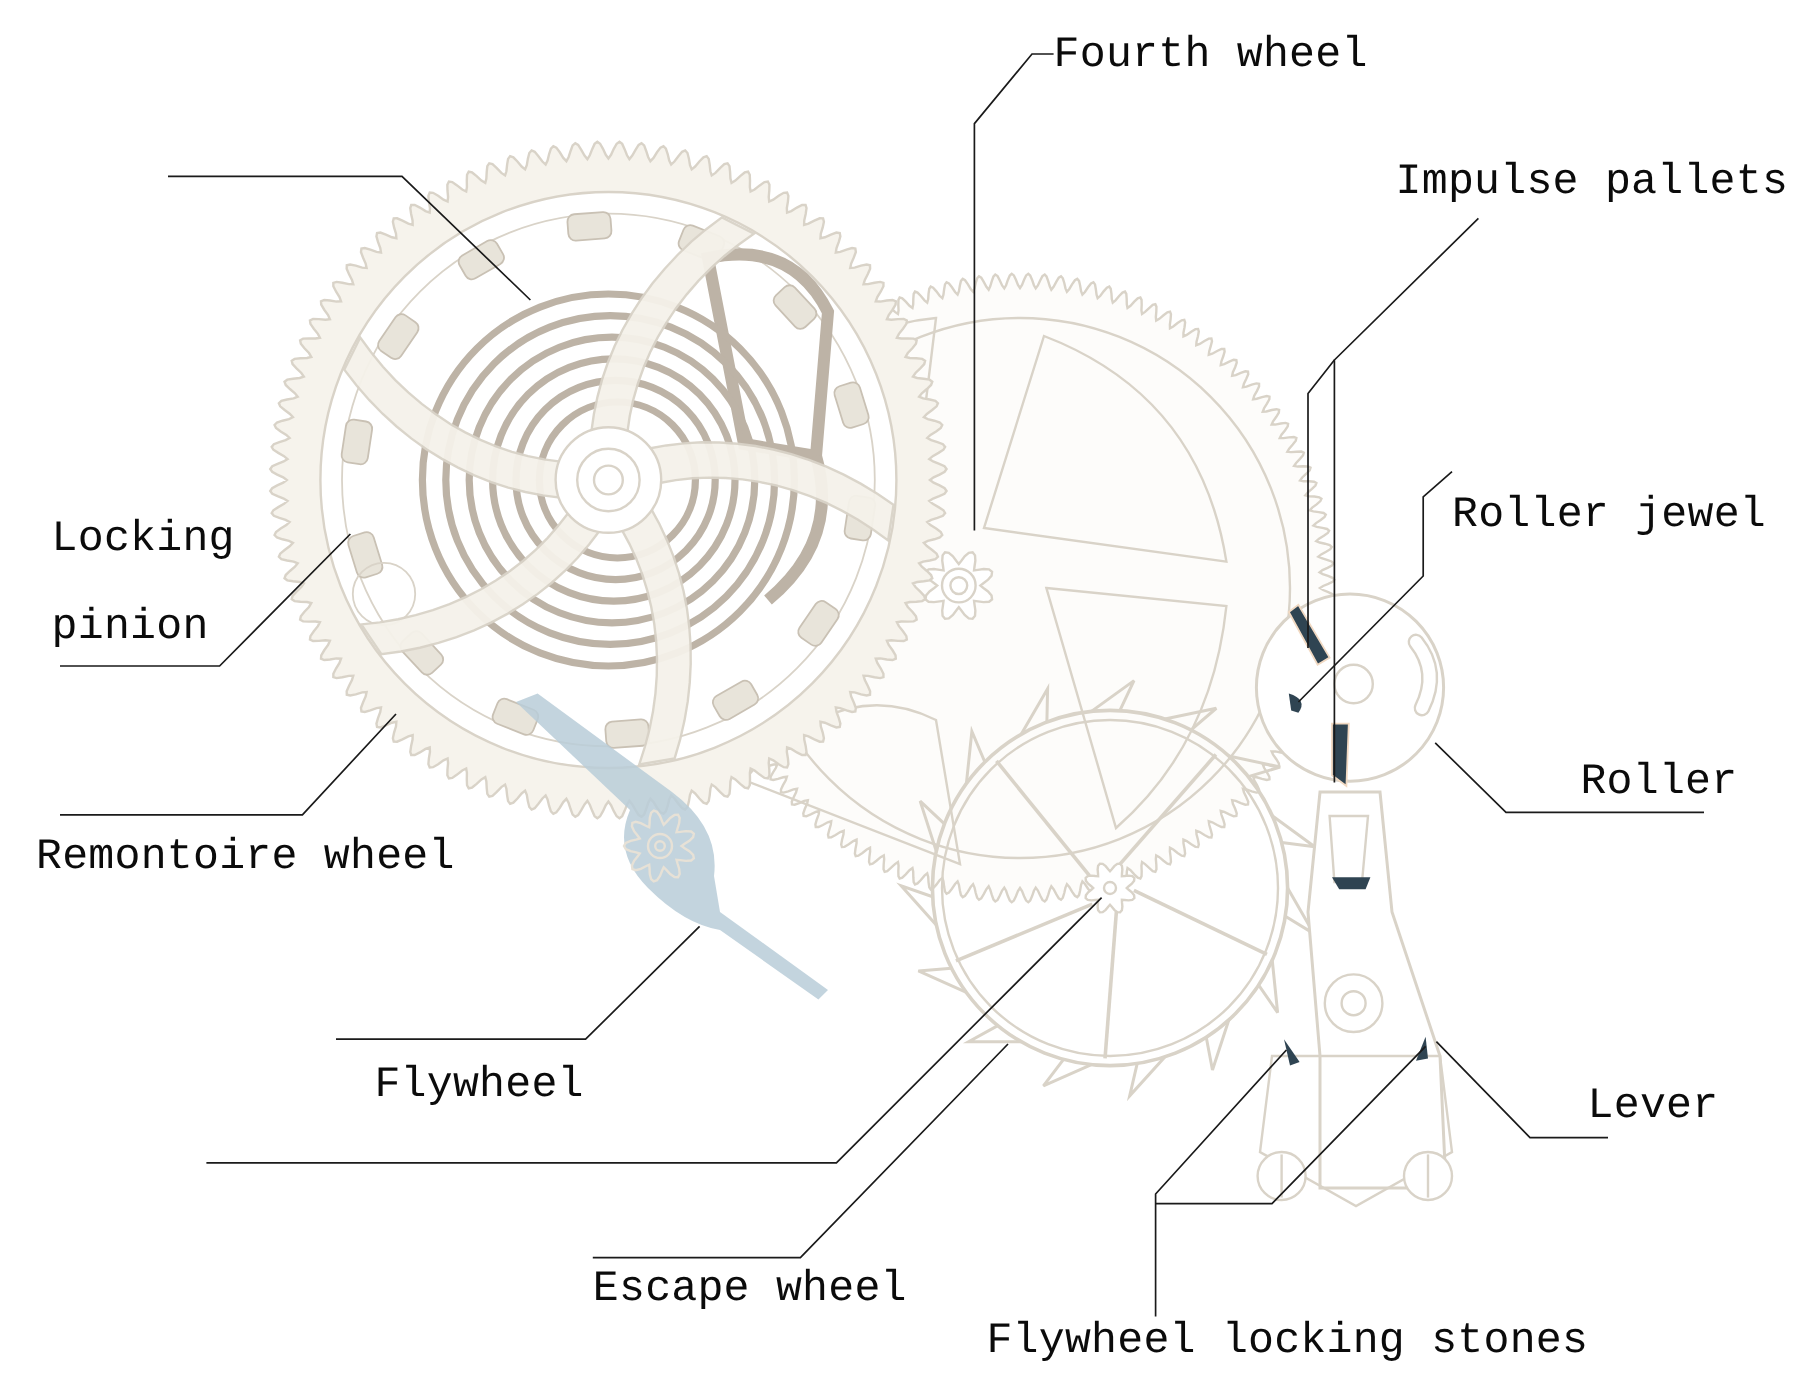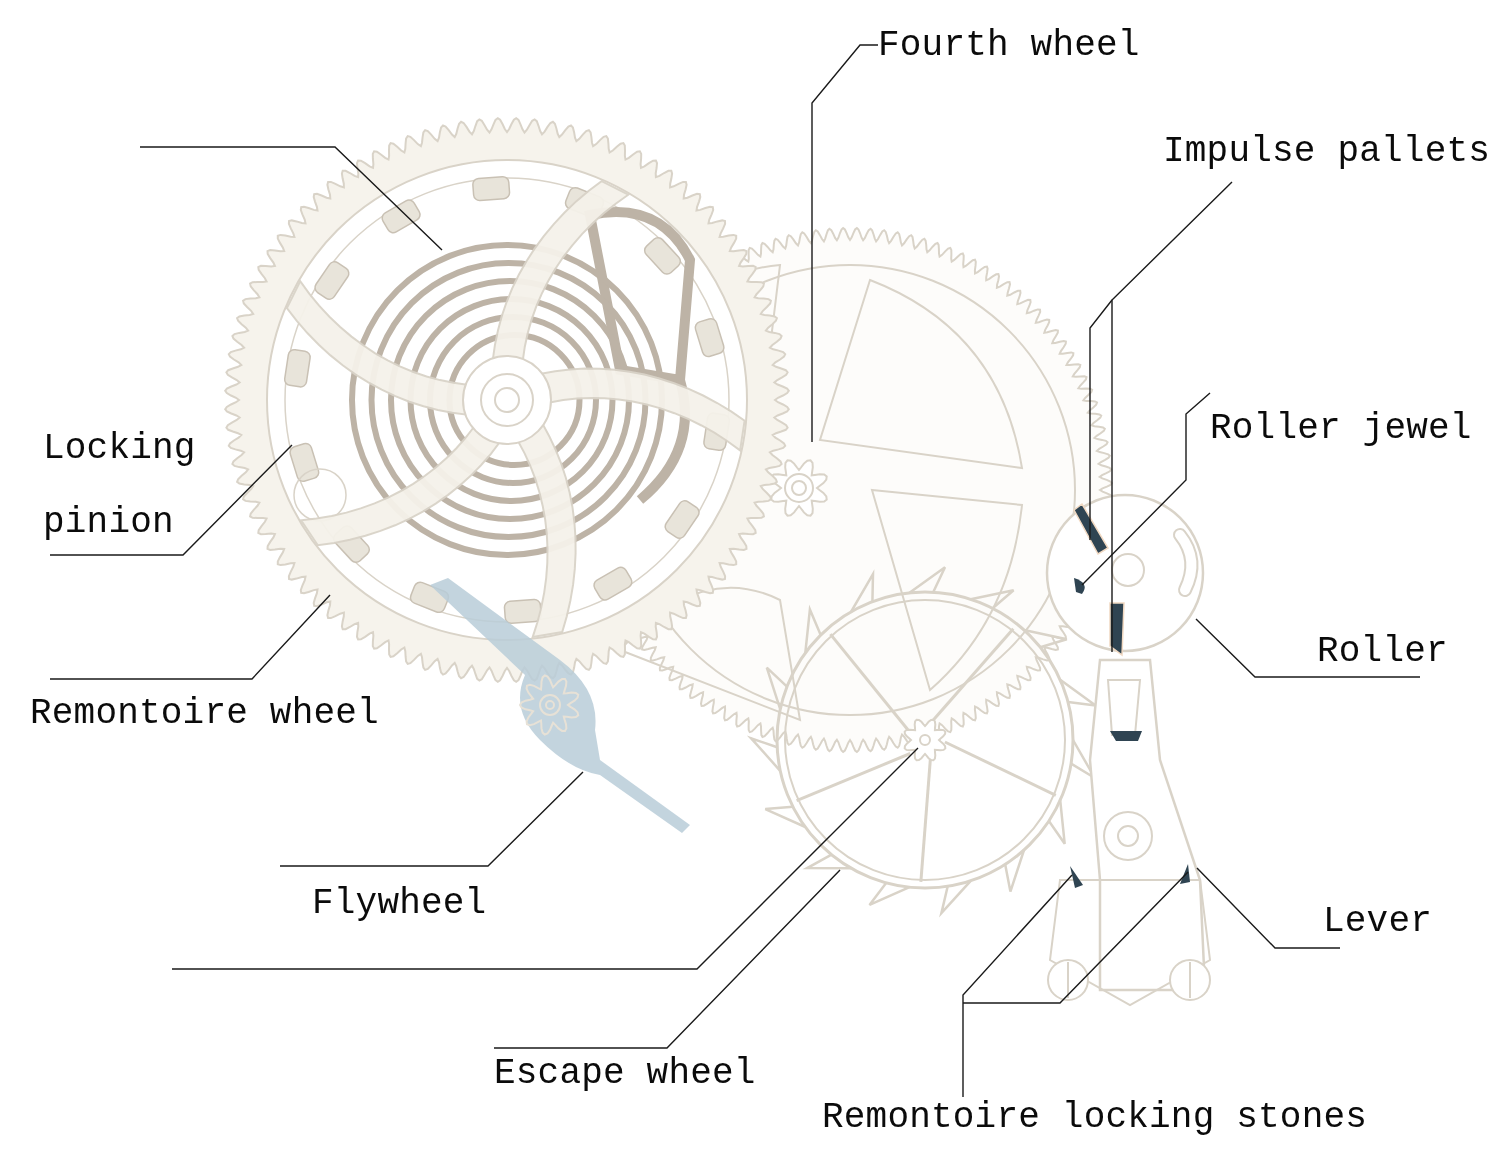--- a/index.html
+++ b/index.html
@@ -147,14 +147,14 @@
   <div class="label" style="left:878px; top:25px;">Fourth wheel</div>
   <div class="label" style="left:1147px; top:131px;margin-left:16px;">Impulse pallets</div>
   <div class="label" style="left:1210px; top:360px;margin-top:48px;">Roller jewel</div>
   <div class="label" style="left:43px; top:428px;">Locking</div>
   <div class="label" style="left:43px; top:502px;">pinion</div>
   <div class="label" style="left:1317px; top:631px;">Roller</div>
   <div class="label" style="left:30px; top:693px;">Remontoire wheel</div>
   <div class="label" style="left:284px; top:883px;margin-left:28px;">Flywheel</div>
   <div class="label" style="left:1323px; top:901px;">Lever</div>
   <div class="label" style="left:494px; top:1053px;">Escape wheel</div>
-  <div class="label" style="left:822px; top:1097px;">Remontoire locking stones</div>
+  <div class="label" style="left:822px; top:1097px;">Flywheel locking stones</div>
 </div>
 
 </body></html>

